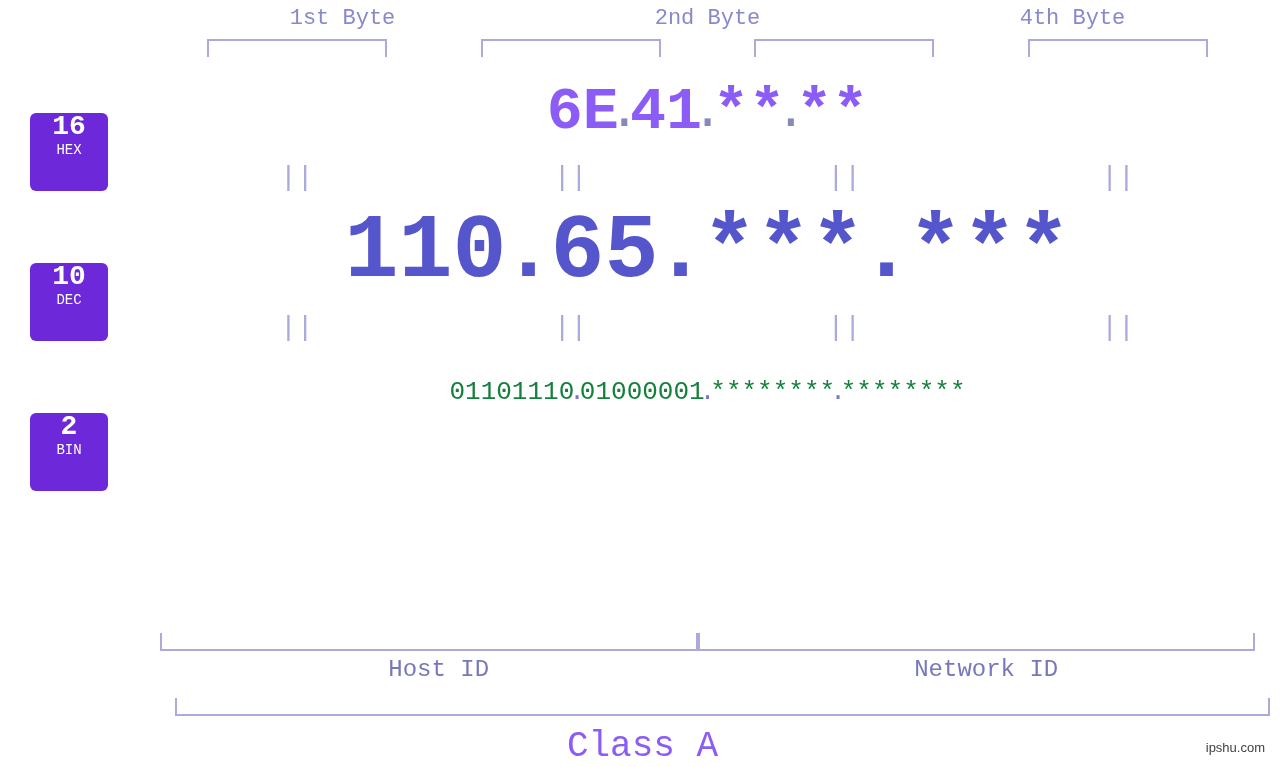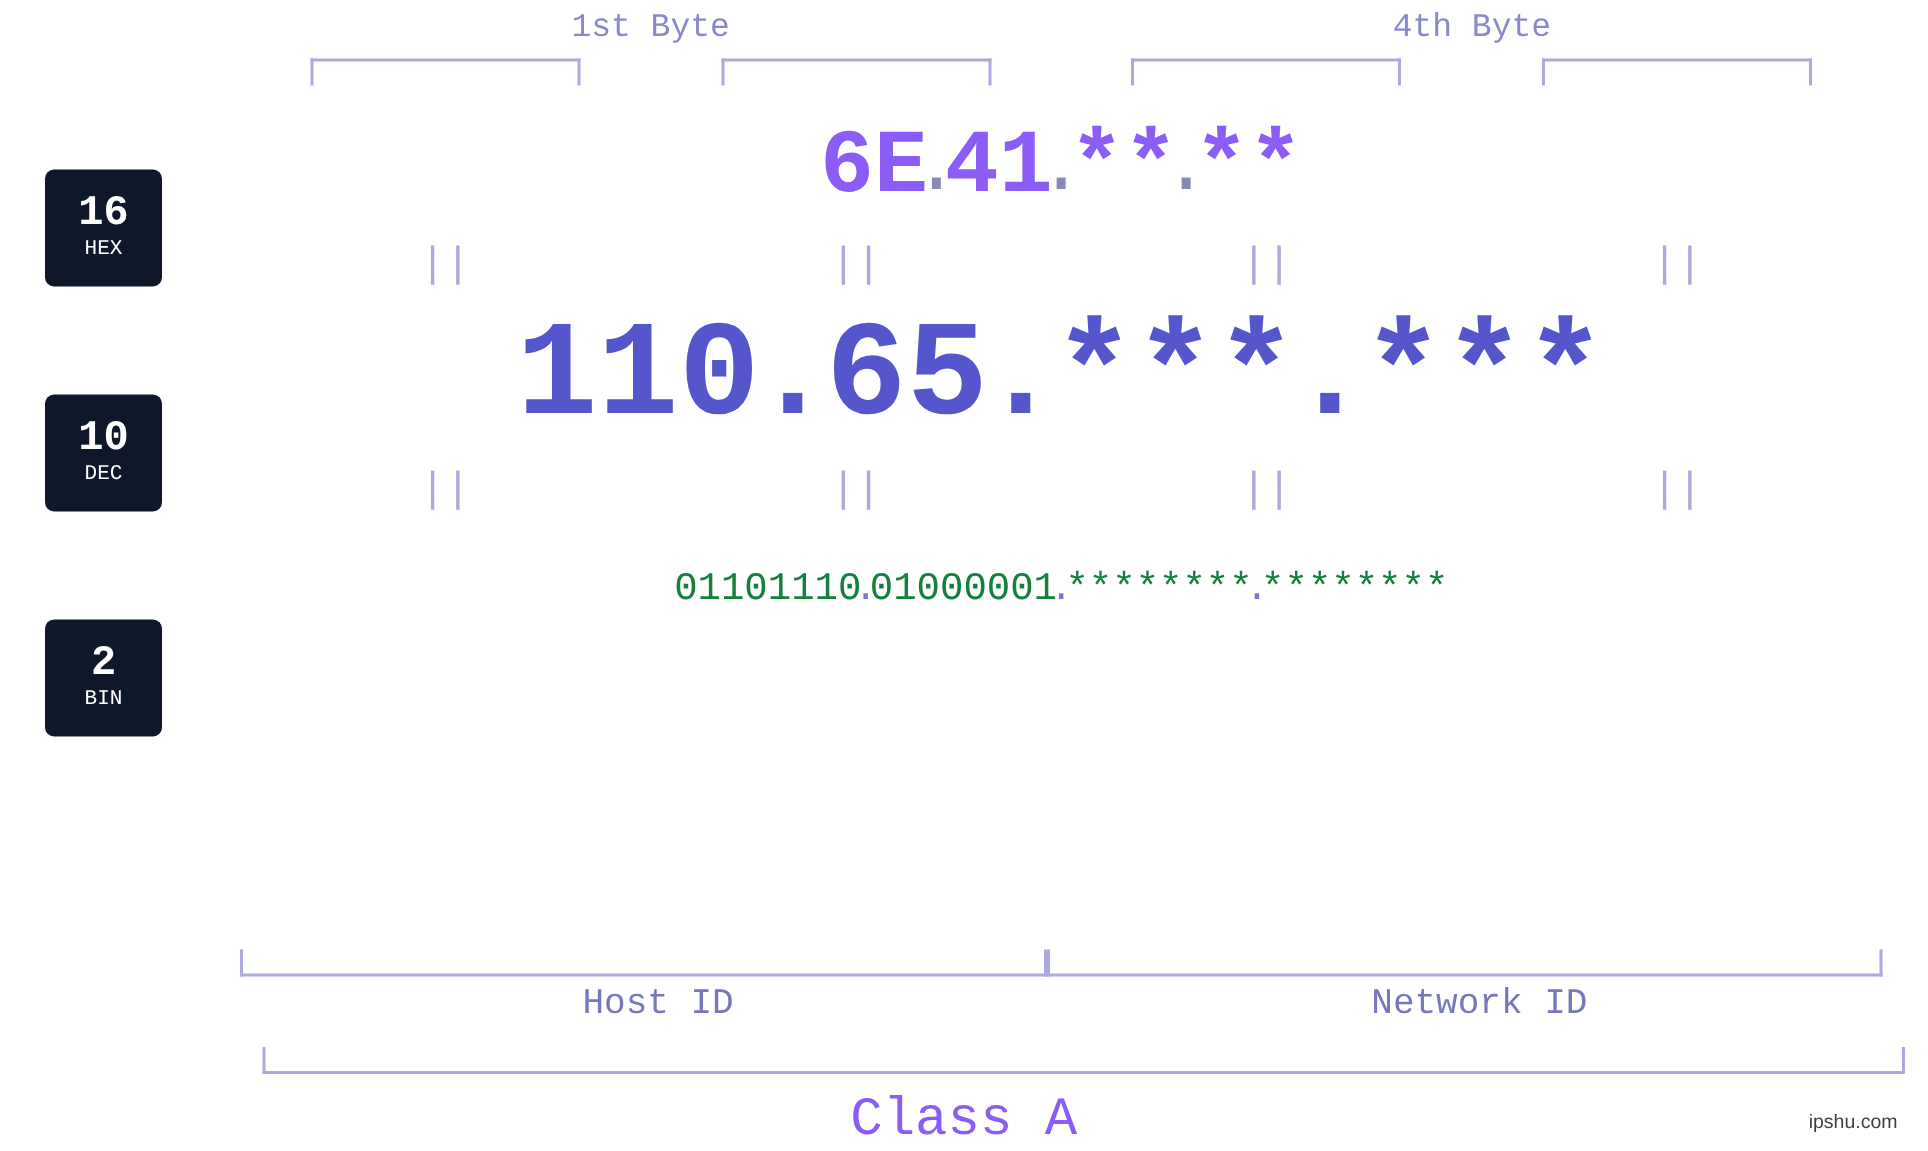--- a/index.html
+++ b/index.html
@@ -80,28 +80,27 @@
       display: flex;
       flex-direction: column;
       align-items: flex-start;
       justify-content: space-around;
       width: 130px;
       height: 460px;
       padding-top: 10px;
     }
 
     .base-badge {
-      background: #0f172a;
+      background: #6d28d9;
       color: white;
       width: 78px;
       height: 78px;
       display: flex;
       flex-direction: column;
       align-items: center;
-      justify-content: center;
       border-radius: 6px;
       font-family: 'Courier New', Courier, monospace;
     }
 
     .base-badge .base-num {
       font-size: 28px;
       font-weight: bold;
       line-height: 1;
     }
 
@@ -281,20 +280,21 @@
     }
 
   </style>
 </head>
 <body>
 
 <div class="container">
 
   <div class="byte-headers">
     <div class="byte-header">1st Byte</div>
+    <div class="byte-header">2nd Byte</div>
     <div class="byte-header">4th Byte</div>
   </div>
 
   <div class="top-brackets">
     <div class="bracket-cell">
       <div class="bracket-top"></div>
     </div>
     <div class="bracket-cell">
       <div class="bracket-top"></div>
     </div>

